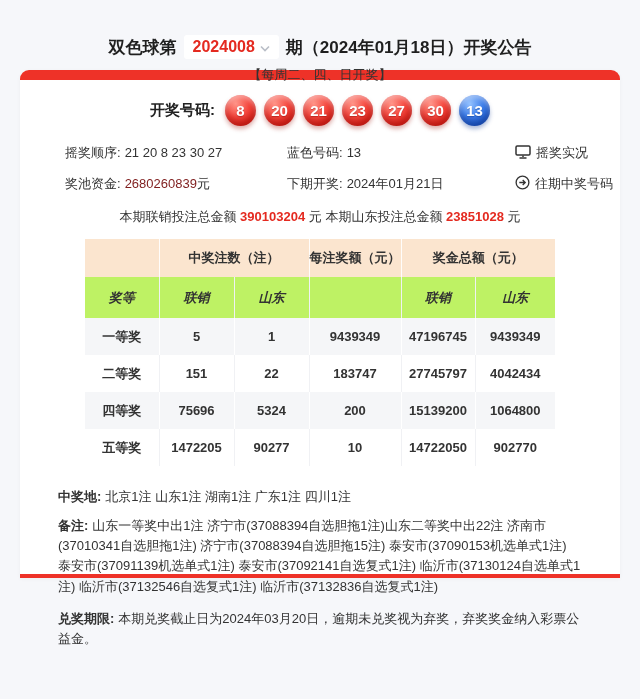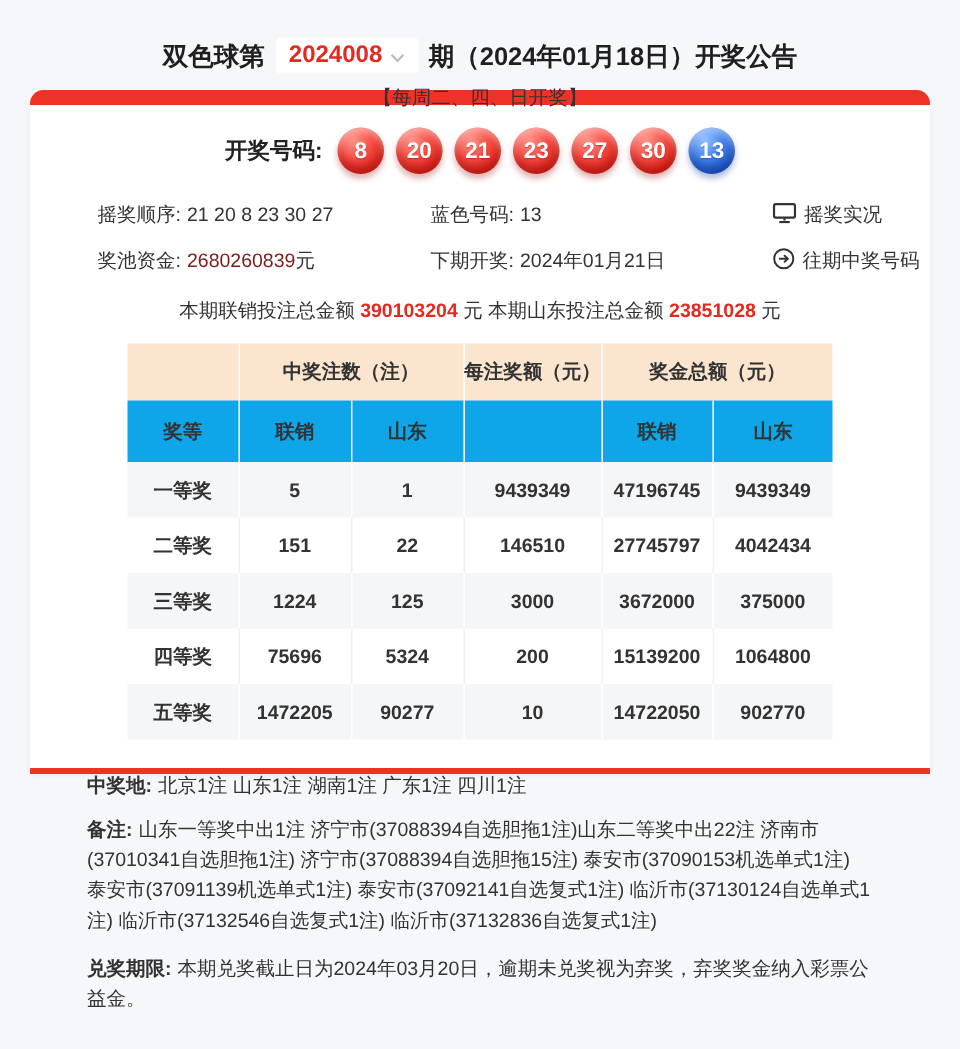--- a/index.html
+++ b/index.html
@@ -1,26 +1,26 @@
 <!DOCTYPE html>
 <html><head>
 <meta charset="utf-8">
 <style>
   * { margin:0; padding:0; box-sizing:border-box; }
   html,body { width:640px; height:699px; background:#f6f7fa; font-family:"Liberation Sans","DejaVu Sans",sans-serif; overflow:hidden; }
 
   
-  .page-header { height:60px; text-align:center; padding-top:25px;border-radius:10px; }
+  .page-header { height:70px; text-align:center; padding-top:35px;border-radius:10px; }
   .title-line { display:flex; justify-content:center; align-items:center; gap:7px; font-size:17px; font-weight:700; color:#1f1f1f; }
   .issue-select { display:inline-flex; align-items:center; gap:5px; background:#ffffff; border-radius:3px; padding:2px 9px; cursor:pointer; }
   .issue-select .issue-num { color:#e42a20; font-weight:700; font-size:16px; }
   .subtitle { margin-top:7px; font-size:13px; color:#333; font-weight:400; }
 
   
-  .card { margin:0 20px; height:456px; background:#ffffff; border-radius:9px 9px 0 0; border-top:10px solid #ee3228; border-bottom:4px solid #ee3228; box-shadow:0 1px 4px rgba(0,0,0,.04); }
+  .card { margin:0 20px; height:508px; background:#ffffff; border-radius:9px 9px 0 0; border-top:10px solid #ee3228; border-bottom:4px solid #ee3228; box-shadow:0 1px 4px rgba(0,0,0,.04); }
 
   
   .draw-row { display:flex; justify-content:center; align-items:center; gap:8px; padding:15px 0 12px; }
   .draw-label { font-size:15px; font-weight:700; color:#222; margin-right:2px; }
   .ball { width:31px; height:31px; border-radius:50%; display:flex; align-items:center; justify-content:center;
           color:#fff; font-weight:700; font-size:15px;
           background:radial-gradient(circle at 35% 28%, #ff9488 0%, #f4453c 45%, #d51d14 80%);
           box-shadow:0 3px 4px rgba(160,30,20,.35), inset 0 -5px 6px rgba(130,0,0,.35), inset 0 3px 4px rgba(255,255,255,.45);
           text-shadow:0 1px 1px rgba(120,0,0,.4); }
   .ball.blue { background:radial-gradient(circle at 35% 28%, #93c1ff 0%, #3c7de9 45%, #1b55c2 80%);
@@ -38,21 +38,21 @@
   
   .sales-line { text-align:center; font-size:13px; color:#333; margin-top:15px; font-weight:400; }
   .sales-line b { color:#e42a20; font-weight:700;text-align:right; }
 
   
   table.prize { width:470px; margin:13px auto 0; border-collapse:collapse; table-layout:fixed; font-size:13px; color:#333; text-align:center; }
   table.prize th, table.prize td { font-weight:700; padding:0; }
   tr.group-head { background:#fbe5cf; height:38px; }
   tr.group-head th { border-left:1px solid rgba(255,255,255,.9); font-size:13px; }
   tr.group-head th:first-child { border-left:none; }
-  tr.sub-head { background:#0ea5e9; height:41px; }
+  tr.sub-head { background:#bef264; height:41px;font-style:italic; }
   tr.sub-head th { border-left:1px solid #f0f1f4; }
   tr.sub-head th:first-child { border-left:none; }
   tr.data-row { height:37px; }
   tr.data-row:nth-child(odd) { background:#f5f6f8; }
   tr.data-row td { border-left:1px solid #f0f1f4; }
   tr.data-row:nth-child(odd) td { border-left:1px solid #fff; }
   tr.data-row td:first-child { border-left:none !important; }
 
   
   .notes { padding:21px 38px 0; font-size:13px; color:#333; }
@@ -165,31 +165,23 @@
           <td>5</td>
           <td>1</td>
           <td>9439349</td>
           <td>47196745</td>
           <td>9439349</td>
       </tr>
       <tr class="data-row">
         <td>二等奖</td>
           <td>151</td>
           <td>22</td>
-          <td>146510</td>
+          <td>183747</td>
           <td>27745797</td>
           <td>4042434</td>
-      </tr>
-      <tr class="data-row">
-        <td>三等奖</td>
-          <td>1224</td>
-          <td>125</td>
-          <td>3000</td>
-          <td>3672000</td>
-          <td>375000</td>
       </tr>
       <tr class="data-row">
         <td>四等奖</td>
           <td>75696</td>
           <td>5324</td>
           <td>200</td>
           <td>15139200</td>
           <td>1064800</td>
       </tr>
       <tr class="data-row">

